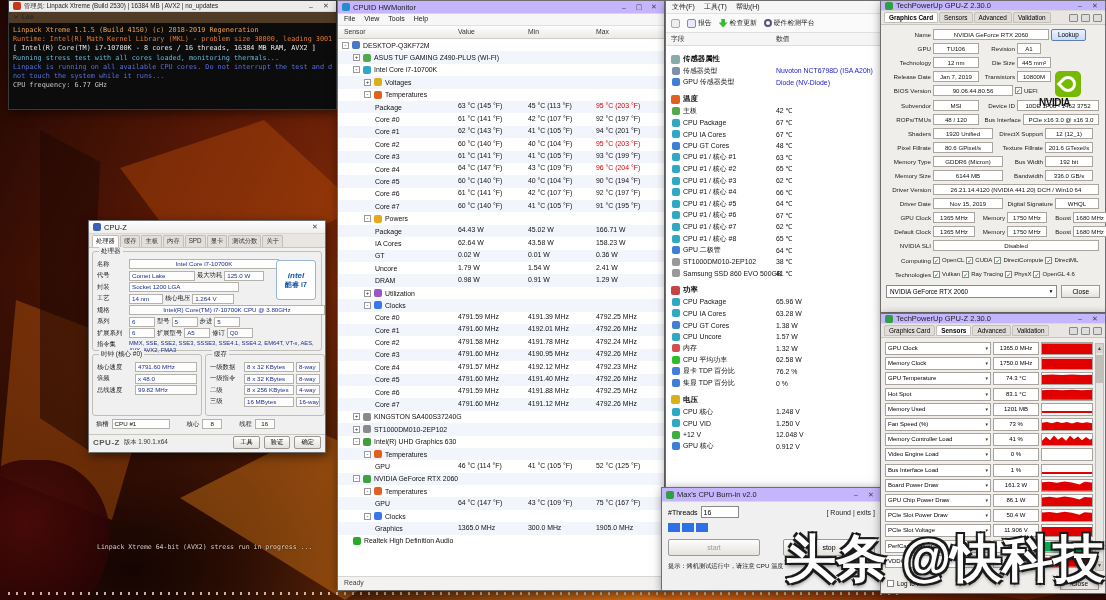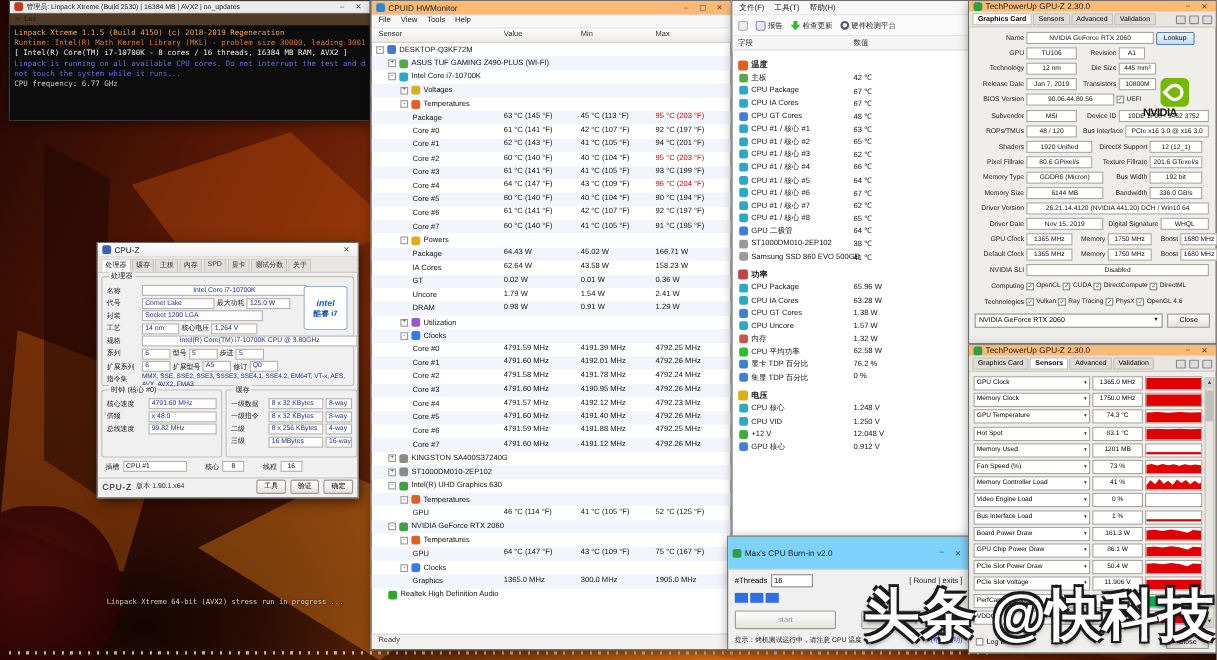--- a/index.html
+++ b/index.html
@@ -5,21 +5,21 @@
   *{box-sizing:border-box;margin:0;padding:0}
   html,body{width:1106px;height:600px;overflow:hidden}
   body{position:relative;font-family:"Liberation Sans",sans-serif;
     background:
       radial-gradient(ellipse at 12% 95%, rgba(15,3,2,.95), transparent 38%),
       radial-gradient(ellipse at 50% 105%, rgba(235,130,25,.55), transparent 42%),
       radial-gradient(ellipse at 90% 10%, rgba(60,12,4,.8), transparent 50%),
       linear-gradient(115deg,#200703 0%,#5e1a06 22%,#9c3a0a 45%,#cf6511 66%,#7e2807 85%,#2f0c04 100%);}
   .shape{position:absolute;pointer-events:none}
   .win{position:absolute;background:#f0f0f0;border:1px solid #6e6e6e;box-shadow:2px 3px 10px rgba(0,0,0,.55)}
-  .tbar{display:flex;align-items:center;background:#fdba74;border-bottom:1px solid #d8d8d8;padding:0 4px;gap:3px}
+  .tbar{display:flex;align-items:center;background:#c4b5fd;border-bottom:1px solid #d8d8d8;padding:0 4px;gap:3px}
   .tbar .ttl{flex:1;font-size:7.5px;color:#222;white-space:nowrap;overflow:hidden}
   .wbtn{font-size:7px;color:#444;width:12px;text-align:center}
   .appico{width:8px;height:8px;border-radius:2px;flex:none}
 
   
   #console{left:8px;top:0;width:329px;height:110px;background:#0c0c0c;border:1px solid #3a3a3a}
   #console .tbar{background:#ececec;height:11px}
   #console .prompt{font:6.5px "DejaVu Sans Mono",monospace;color:#1b1b1b;background:rgba(210,150,90,.35);padding:1px 5px;height:11px}
   #console .body{padding:3px 4px}
   .cline{font:6.8px/1.35 "DejaVu Sans Mono",monospace;white-space:nowrap;overflow:hidden}
@@ -85,21 +85,21 @@
   .arow .aic{position:absolute;left:6px;width:8px;height:8px;border-radius:2px}
   .arow .av{position:absolute;left:110px}
   .arow .blue{color:#1a1acc}
   .aic.chip{background:#7f8fae}.aic.mb{background:#56a84e}.aic.cpu{background:#2fa8c4}.aic.gpu{background:#3f7fd8}
   .aic.disk{background:#999}.aic.batt{background:#3cb03c}.aic.mem{background:#d05050}.aic.plus{background:#2ebd2e}
   .gic{width:9px;height:9px;border-radius:2px;flex:none}
   .gic.prop{background:#8aa}.gic.temp{background:#e06020}.gic.volt{background:#d8b018}.gic.power{background:#c84444}
 
   
   #burn{left:661px;top:487px;width:221px;height:104px}
-  #burn .tbar{height:30px;background:#7dd3fc}
+  #burn .tbar{height:14px;background:#c4b5fd}
   #burn .body{padding:4px 6px;position:relative}
   .brow1{display:flex;align-items:center;gap:3px;font-size:7px}
   .brow1 input{width:38px;height:12px;border:1px solid #8a8a8a;font-size:7px;padding:0 2px}
   .brow1 .round{margin-left:auto;font-size:7px;color:#222}
   .bprog{margin-top:5px;height:9px;width:205px;position:relative}
   .bprog i{position:absolute;top:0;width:12px;height:9px;background:#2f6fe4}
   .bbtns{display:flex;justify-content:space-between;margin-top:7px}
   .bbtn{width:92px;height:17px;font-size:7px;border:1px solid #9a9a9a;background:linear-gradient(#fdfdfd,#e6e3de);border-radius:2px}
   .bbtn.dim{color:#9a9a9a}
   .bnote{display:flex;justify-content:space-between;margin-top:6px;font-size:6.2px;color:#111}
@@ -179,20 +179,21 @@
     <span class="appico" style="background:#c23a1a"></span>
     <span class="ttl" style="font-size:6.3px">管理员: Linpack Xtreme (Build 2530) | 16384 MB | AVX2 | no_updates</span>
     <span class="wbtn">–</span>
     <span class="wbtn">✕</span>
   </div>
   <div class="prompt">&gt; Lee</div>
   <div class="body">
       <div class="cline" style="color: rgb(240, 160, 80);">Linpack Xtreme 1.1.5 (Build 4150) (c) 2018-2019 Regeneration</div>
       <div class="cline" style="color: rgb(224, 120, 48);">Runtime: Intel(R) Math Kernel Library (MKL) - problem size 30000, leading 30016</div>
       <div class="cline" style="color: rgb(232, 232, 232);">[ Intel(R) Core(TM) i7-10700K - 8 cores / 16 threads, 16384 MB RAM, AVX2 ]</div>
+      <div class="cline" style="color: rgb(98, 184, 216);">Running stress test with all cores loaded, monitoring thermals...</div>
       <div class="cline" style="color: rgb(90, 110, 224);">Linpack is running on all available CPU cores. Do not interrupt the test and do</div>
       <div class="cline" style="color: rgb(90, 110, 224);">not touch the system while it runs...</div>
       <div class="cline" style="color: rgb(200, 200, 200);">CPU frequency: 6.77 GHz</div>
     </div>
 </div>
 
 <div class="win" id="cpuz">
   <div class="tbar">
     <span class="appico" style="background:#3a62b0"></span>
     <span class="ttl">CPU-Z</span>
@@ -593,20 +594,36 @@
         <span>硬件检测平台</span>
       </span>
     </div>
   <div class="colhdr" style="position:relative">
     <span>字段</span>
     <span class="c2">数值</span>
   </div>
   <div id="aida-body">
       <div class="agrp">
         <div class="agrp-h">
+          <span class="gic prop"></span>
+          <span>传感器属性</span>
+        </div>
+        <div class="arow">
+          <span class="aic chip"></span>
+          <span>传感器类型</span>
+          <span class="av blue">Nuvoton NCT6798D (ISA A20h)</span>
+        </div>
+        <div class="arow">
+          <span class="aic gpu"></span>
+          <span>GPU 传感器类型</span>
+          <span class="av blue">Diode (NV-Diode)</span>
+        </div>
+      </div>
+      <div class="agrp">
+        <div class="agrp-h">
           <span class="gic temp"></span>
           <span>温度</span>
         </div>
         <div class="arow">
           <span class="aic mb"></span>
           <span>主板</span>
           <span class="av">42 ℃</span>
         </div>
         <div class="arow">
           <span class="aic cpu"></span>

